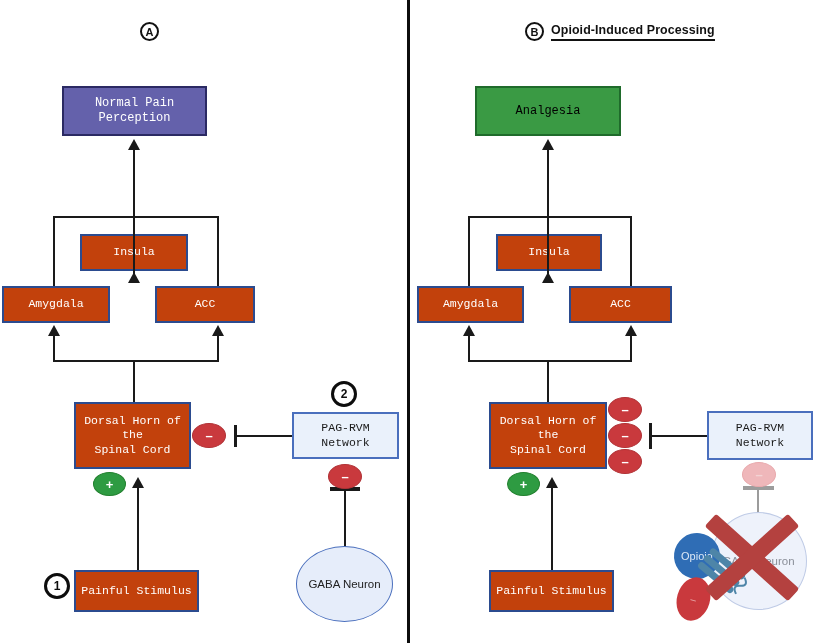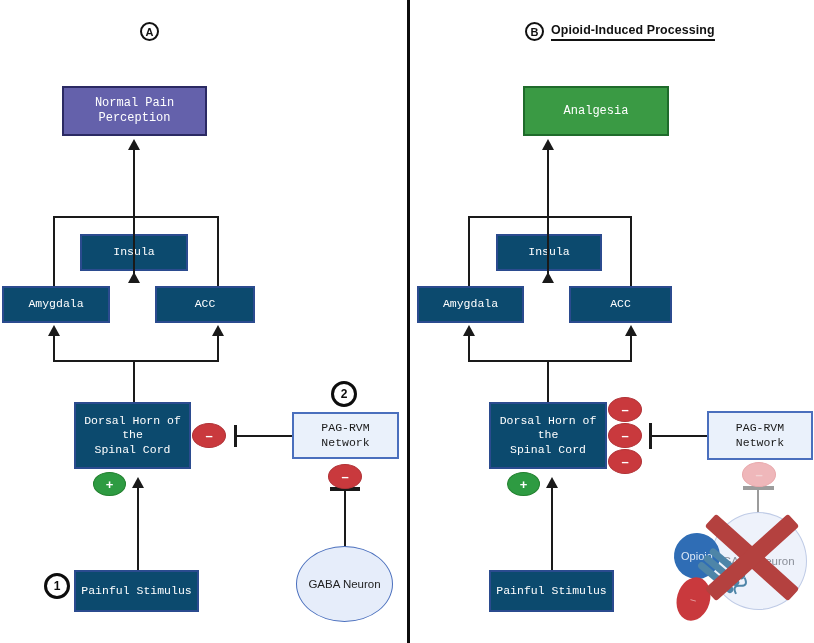--- a/index.html
+++ b/index.html
@@ -15,23 +15,23 @@
   .title-wrap{position:absolute;display:flex;align-items:center;gap:7px;}
   .circ-letter{width:19px;height:19px;border:2.4px solid #111;border-radius:50%;
       display:flex;align-items:center;justify-content:center;
       font-size:11px;font-weight:bold;color:#111;box-sizing:border-box;}
   .title-text{font-size:12.4px;font-weight:bold;color:#111;letter-spacing:.1px;
       border-bottom:2.6px solid #111;padding-bottom:2px;white-space:nowrap;}
 
   
   .node{position:absolute;box-sizing:border-box;display:flex;align-items:center;
         justify-content:center;text-align:center;line-height:1.25;font-family:Liberation Mono, monospace;}
-  .gray{background:#0c4a6e;border:2.2px solid #2b4b8f;color:#ffffff;font-size:11.5px;}
+  .gray{background:#c2410c;border:2.2px solid #2b4b8f;color:#ffffff;font-size:11.5px;}
   .purple{background:#6461ab;border:2.2px solid #2b2a63;color:#ffffff;font-size:12px;}
-  .green{background:#3a9a44;border:2.2px solid #1f6b2b;color:#ffffff;font-size:12px;margin-left:48px;}
+  .green{background:#3a9a44;border:2.2px solid #1f6b2b;color:#000000;font-size:12px;}
   .lightblue{background:#eaf1fb;border:2.2px solid #4a6fbd;color:#1a1a1a;font-size:11.5px;}
 
   .ellipse-node{position:absolute;box-sizing:border-box;border-radius:50%;
       background:#e6edfa;border:1.8px solid #4a6fbd;color:#222;font-size:11.5px;
       display:flex;align-items:center;justify-content:center;}
 
   
   .num-badge{position:absolute;width:26px;height:26px;border:3px solid #0d0d0d;
       border-radius:50%;background:#fff;display:flex;align-items:center;
       justify-content:center;font-size:12px;font-weight:bold;color:#0d0d0d;

